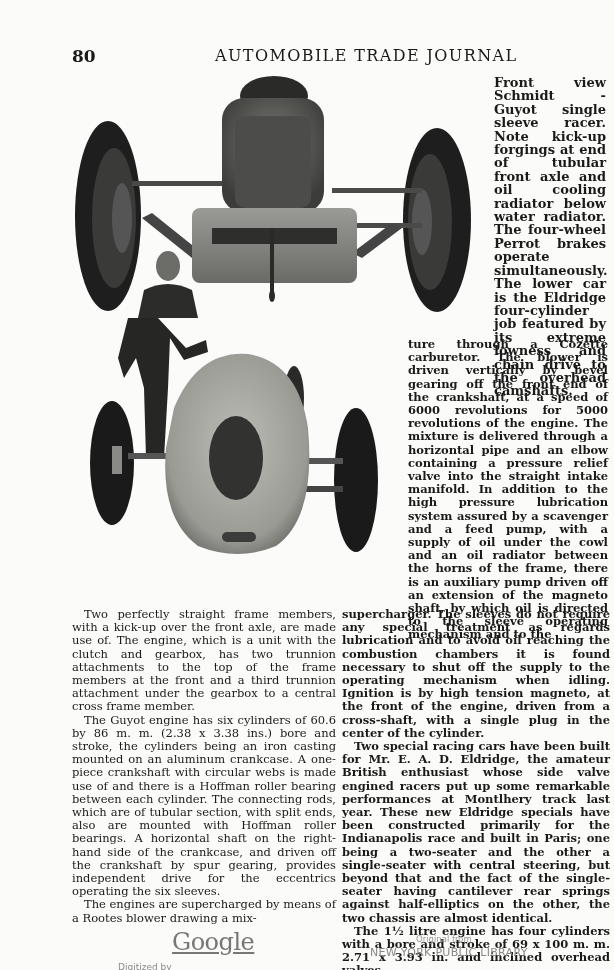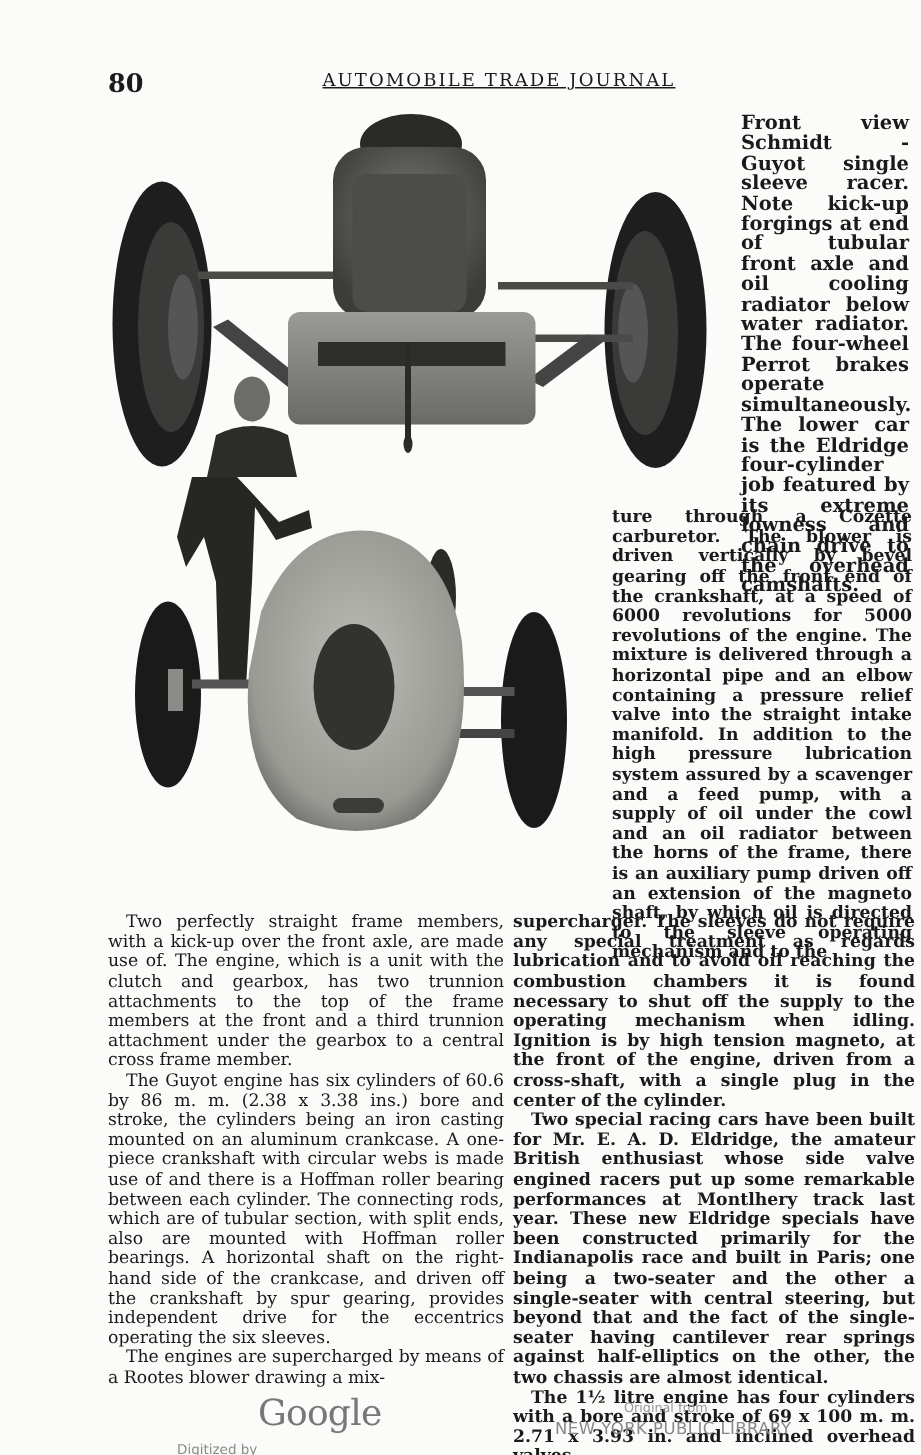--- a/index.html
+++ b/index.html
@@ -1,34 +1,34 @@
 <!DOCTYPE html>
 <html><head>
 <meta charset="utf-8">
 <style>
   html, body { margin: 0; padding: 0; }
   body {
     width: 614px; height: 970px; background: #fbfbf9; position: relative; overflow: hidden;
     font-family: "DejaVu Serif", "Liberation Serif", serif; color: #1a1a1a;
   }
   .page-num { position: absolute; left: 72px; top: 46px; font-size: 17px; font-weight: bold; }
-  .running-head { position: absolute; left: 215px; top: 46px; font-size: 12px; letter-spacing: 1.4px; text-decoration: underline; }
+  .running-head { position: absolute; left: 215px; top: 46px; font-size: 16px; letter-spacing: 1.4px; }
   .caption {
     position: absolute; left: 494px; top: 76px; width: 112px;
     font-size: 13px; line-height: 13.4px; font-weight: bold; text-align: justify;
   }
   .col { position: absolute; font-size: 11.5px; line-height: 13.2px; text-align: justify; margin-top: 16px; }
   .col p { margin: 0; text-indent: 12px; }
   .col p.cont { text-indent: 0; }
   .col-right-top { left: 408px; top: 322px; width: 200px; font-weight: bold; }
   .col-left { left: 72px; top: 592px; width: 264px; }
   .col-right { left: 342px; top: 592px; width: 268px; font-weight: bold; }
   .photo { position: absolute; }
   .footer-digitized { position: absolute; left: 118px; top: 938px; font-family: "DejaVu Sans", sans-serif; font-size: 9px; color: #8a8a8a; margin-top: 24px; }
-  .footer-google { position: absolute; left: 172px; top: 928px; font-family: "DejaVu Serif", serif; font-size: 24px; color: #777; letter-spacing: -0.5px; }
+  .footer-google { position: absolute; left: 172px; top: 928px; font-family: "DejaVu Serif", serif; font-size: 24px; color: #777; letter-spacing: -0.5px; text-decoration: underline; }
   .footer-original { position: absolute; left: 416px; top: 934px; font-family: "DejaVu Sans", sans-serif; font-size: 8.5px; color: #999; }
   .footer-nypl { position: absolute; left: 370px; top: 946px; font-family: "DejaVu Sans", sans-serif; font-size: 11px; color: #888; letter-spacing: 0.3px; }
 </style>
 </head>
 <body>
 
 <div class="page-num">80</div>
 <div class="running-head">AUTOMOBILE TRADE JOURNAL</div>
 
 <svg class="photo" style="left:72px;top:68px;" width="400" height="250" viewBox="0 0 400 250">

